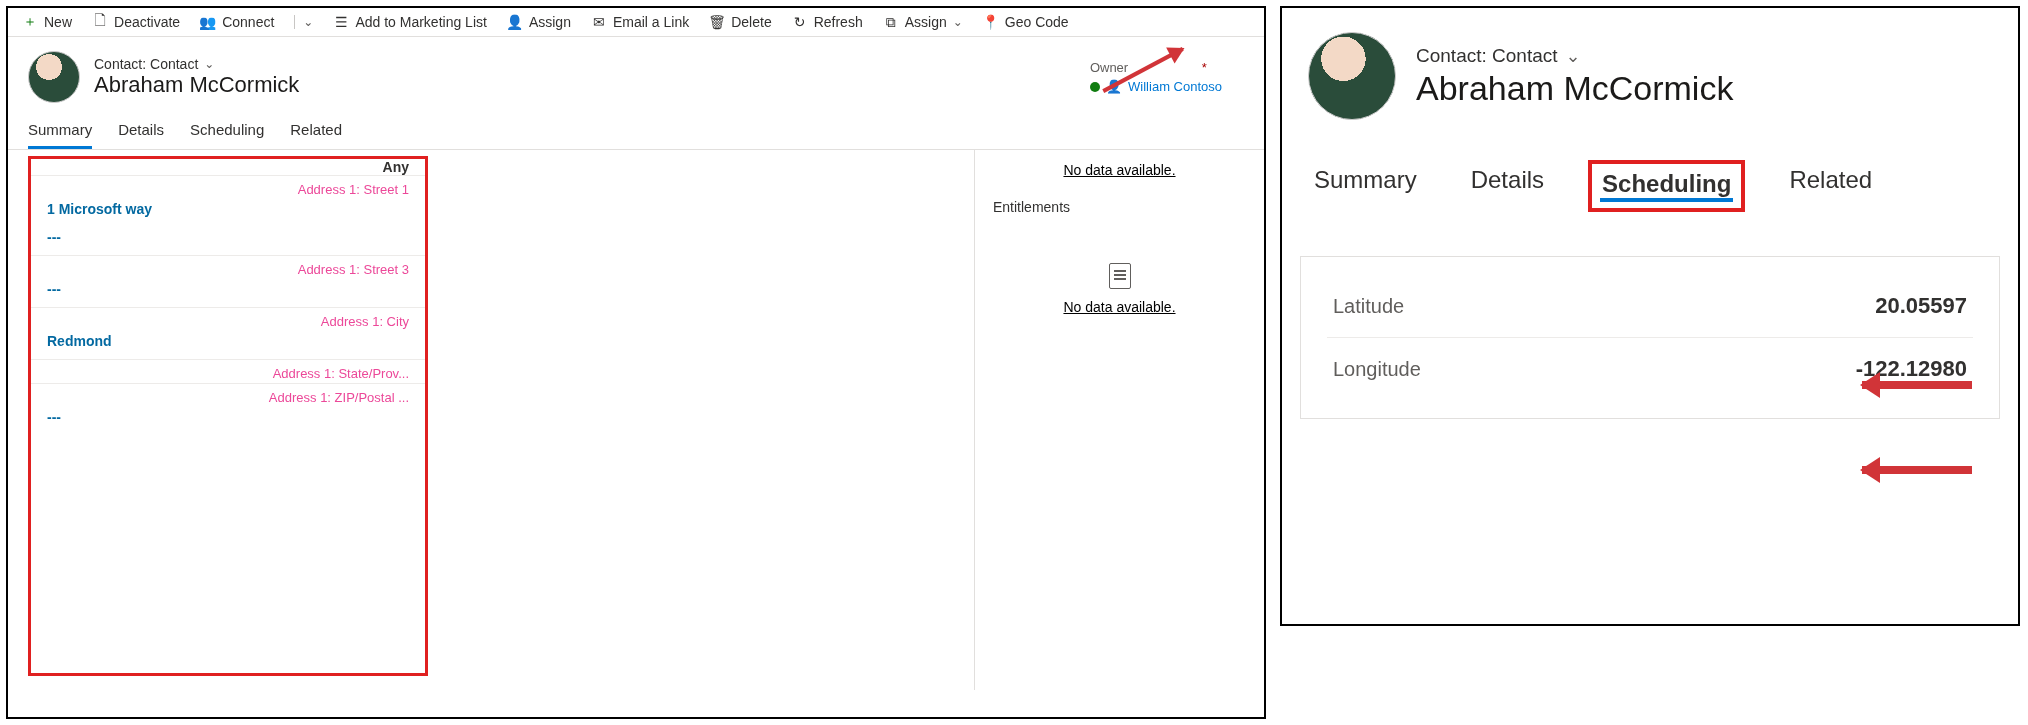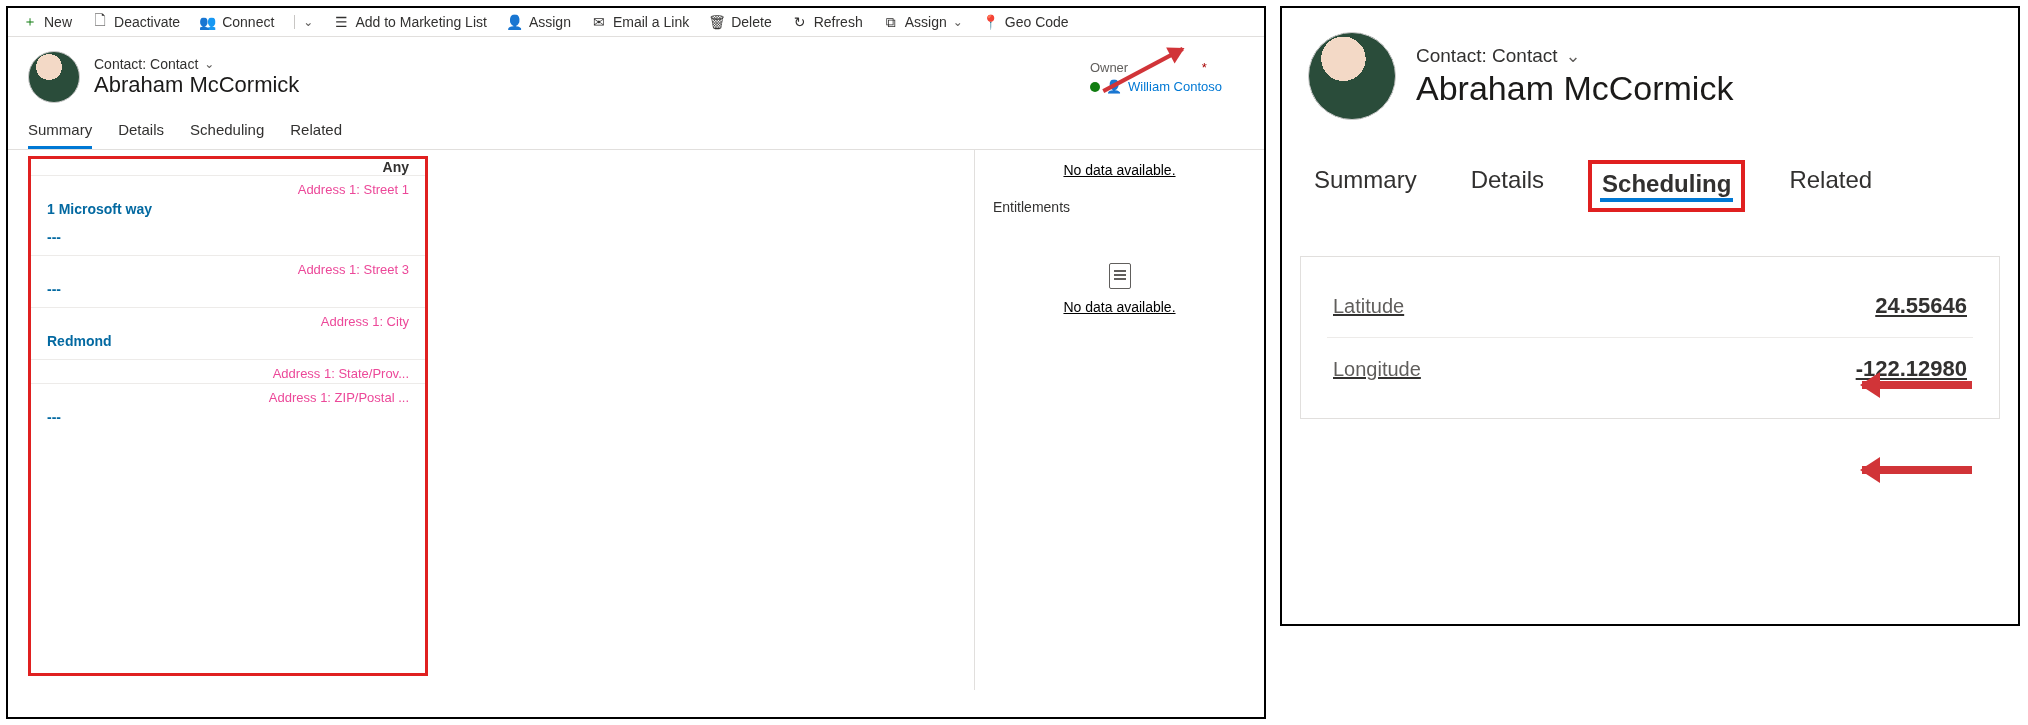--- a/index.html
+++ b/index.html
@@ -110,21 +110,21 @@
   .arrow1::after{ right:-2px; top:-7px; border-left:16px solid #d13438;}
   
   .rec-header2 { display:flex; align-items:center; gap:20px; padding:14px 8px 14px 8px;}
   .entity-label2 { font-size:19px; color:#323130; display:flex;align-items:center;gap:8px;}
   .entity-name2 { font-size:34px; color:#1b1a19; font-weight:400; margin-top:2px;}
   .tabs2 { display:flex; gap:34px; padding: 26px 4px 0 4px; font-size:24px;}
   .tab2 { padding:6px 10px 10px 10px; cursor:pointer;}
   .tab2.sched { border:4px solid #e02020; font-weight:700; position:relative;}
   .tab2.sched::after{content:"";position:absolute;left:8px;right:8px;bottom:6px;height:4px;background:#0078d4;}
   .coords-box { margin-top:44px; border:1px solid #e1dfdd; padding:18px 26px; }
-  .coord-row { display:flex; align-items:center; padding:18px 6px; border-bottom:1px solid #edebe9; font-size:20px;text-decoration:underline;}
+  .coord-row { display:flex; align-items:center; padding:18px 6px; border-bottom:1px solid #edebe9; font-size:20px;}
   .coord-row:last-child{border-bottom:none;}
   .coord-label { color:#605e5c; }
   .coord-val { margin-left:auto; font-weight:700; font-size:22px;}
   .arrow-right-panel {
     position:absolute; width:110px;height:8px;background:#d13438;
   }
   .arrow-right-panel::before{
     content:"";position:absolute;left:-2px;top:-9px;width:0;height:0;
     border-top:13px solid transparent;border-bottom:13px solid transparent;border-right:20px solid #d13438;
   }
@@ -258,21 +258,21 @@
   <div class="tabs2">
     <div class="tab2">Summary</div>
     <div class="tab2">Details</div>
     <div class="tab2 sched">Scheduling</div>
     <div class="tab2">Related</div>
   </div>
 
   <div class="coords-box">
     <div class="coord-row">
       <span class="coord-label">Latitude</span>
-      <span class="coord-val">24.55646</span>
+      <span class="coord-val">20.05597</span>
     </div>
     <div class="coord-row">
       <span class="coord-label">Longitude</span>
       <span class="coord-val">-122.12980</span>
     </div>
   </div>
 
   <div class="arrow-right-panel" style="left:580px;top:373px;"></div>
   <div class="arrow-right-panel" style="left:580px;top:458px;"></div>
 </div>

